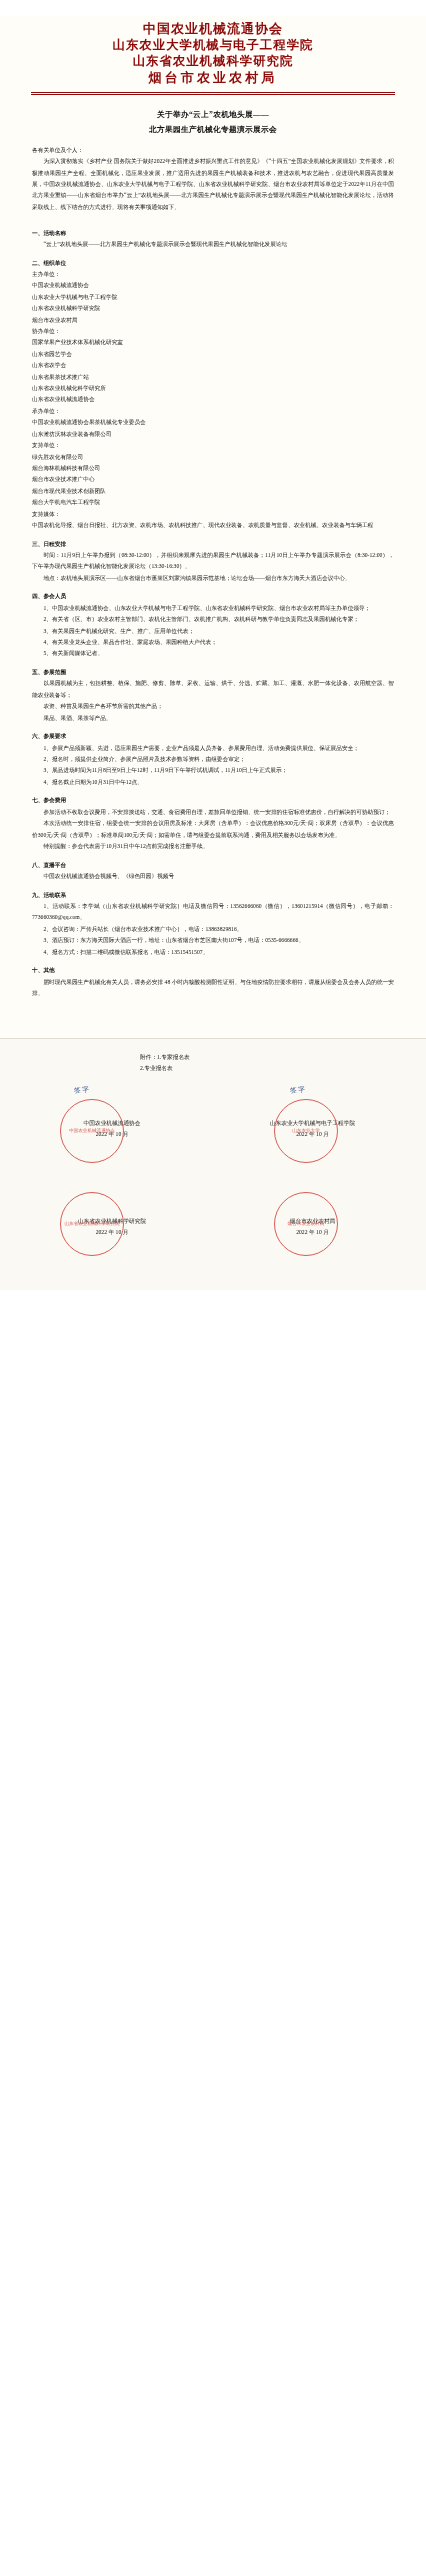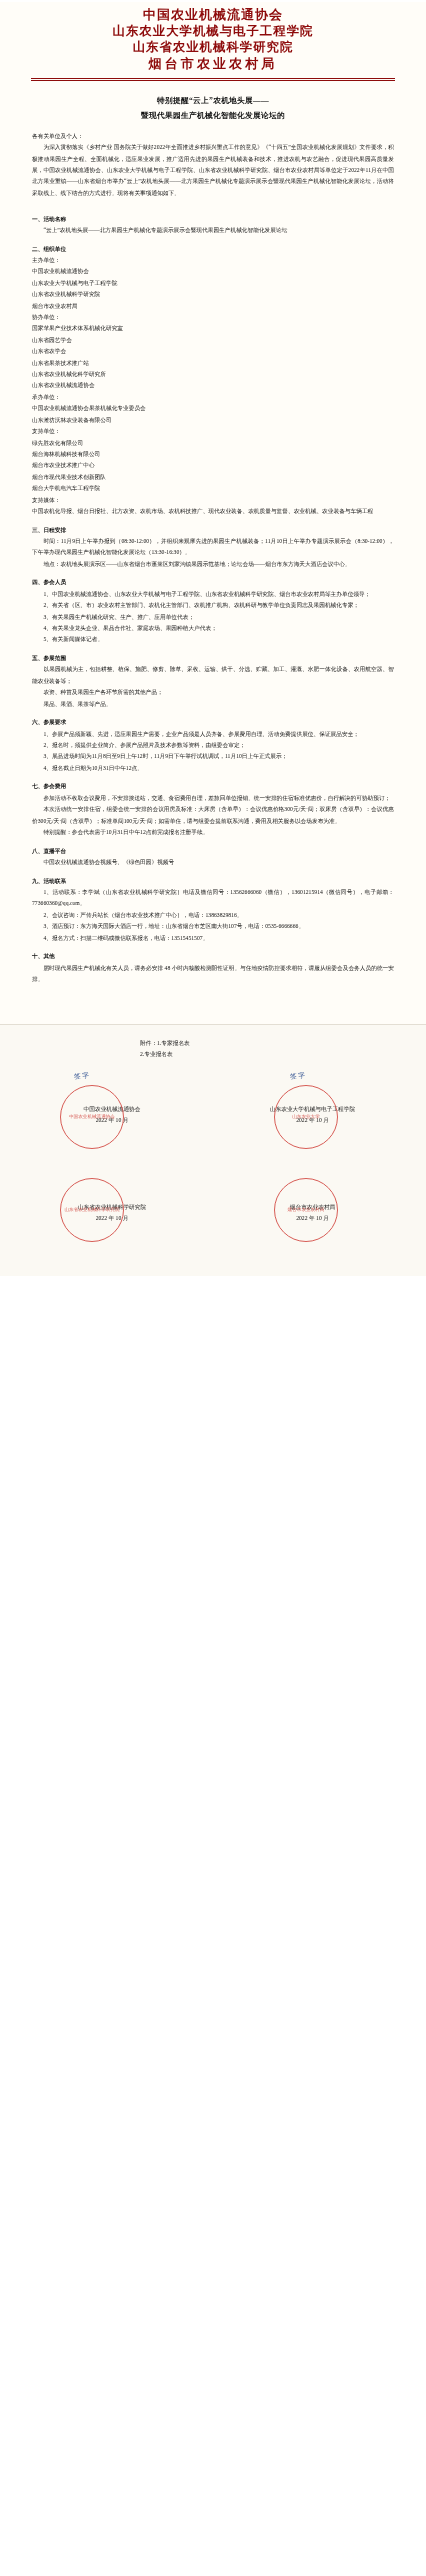--- a/index.html
+++ b/index.html
@@ -1,17 +1,17 @@
 <!DOCTYPE html>
 <html style="font-size:8.2px"><head>
 <meta charset="utf-8">
 <style>
   html,body{margin:0;padding:0;background:#ffffff;}
   body{font-family:"Liberation Serif", serif;color:#111;}
-  .page{width:426px;margin:2px auto;position:relative;}
+  .page{width:426px;margin:16px auto;position:relative;}
   .sheet{background:#fffdf8;padding:0;}
 
   
   .letterhead{padding:5.2px 31px 2.1px 31px;text-align:center;}
   .letterhead .org{
     font-family:"Liberation Serif", serif;
     font-weight:700;
     color:#8e0b0b;
     letter-spacing:1px;
     line-height:1.28;
@@ -115,22 +115,22 @@
     <div class="letterhead">
       <div class="org l1">中国农业机械流通协会</div>
       <div class="org l2">山东农业大学机械与电子工程学院</div>
       <div class="org l3">山东省农业机械科学研究院</div>
       <div class="org l4">烟台市农业农村局</div>
     </div>
     <div class="rule"></div>
     <div class="rule thin"></div>
 
     <div class="doc-title">
-      <div>特别提醒“云上”农机地头展——</div>
-      <div>暨现代果园生产机械化智能化发展论坛的</div>
+      <div>关于举办“云上”农机地头展——</div>
+      <div>北方果园生产机械化专题演示展示会</div>
     </div>
 
     <div class="body">
 
       <p class="noind">各有关单位及个人：</p>
       <p>为深入贯彻落实《乡村产业 国务院关于做好2022年全面推进乡村振兴重点工作的意见》《“十四五”全国农业机械化发展规划》文件要求，积极推动果园生产全程、全面机械化，适应果业发展，推广适用先进的果园生产机械装备和技术，推进农机与农艺融合，促进现代果园高质量发展，中国农业机械流通协会、山东农业大学机械与电子工程学院、山东省农业机械科学研究院、烟台市农业农村局等单位定于2022年11月在中国北方果业重镇——山东省烟台市举办“云上”农机地头展——北方果园生产机械化专题演示展示会暨现代果园生产机械化智能化发展论坛，活动将采取线上、线下结合的方式进行。现将有关事项通知如下。</p>
 
       <div class="blank"></div>
 
       <p class="sec">一、活动名称</p>

